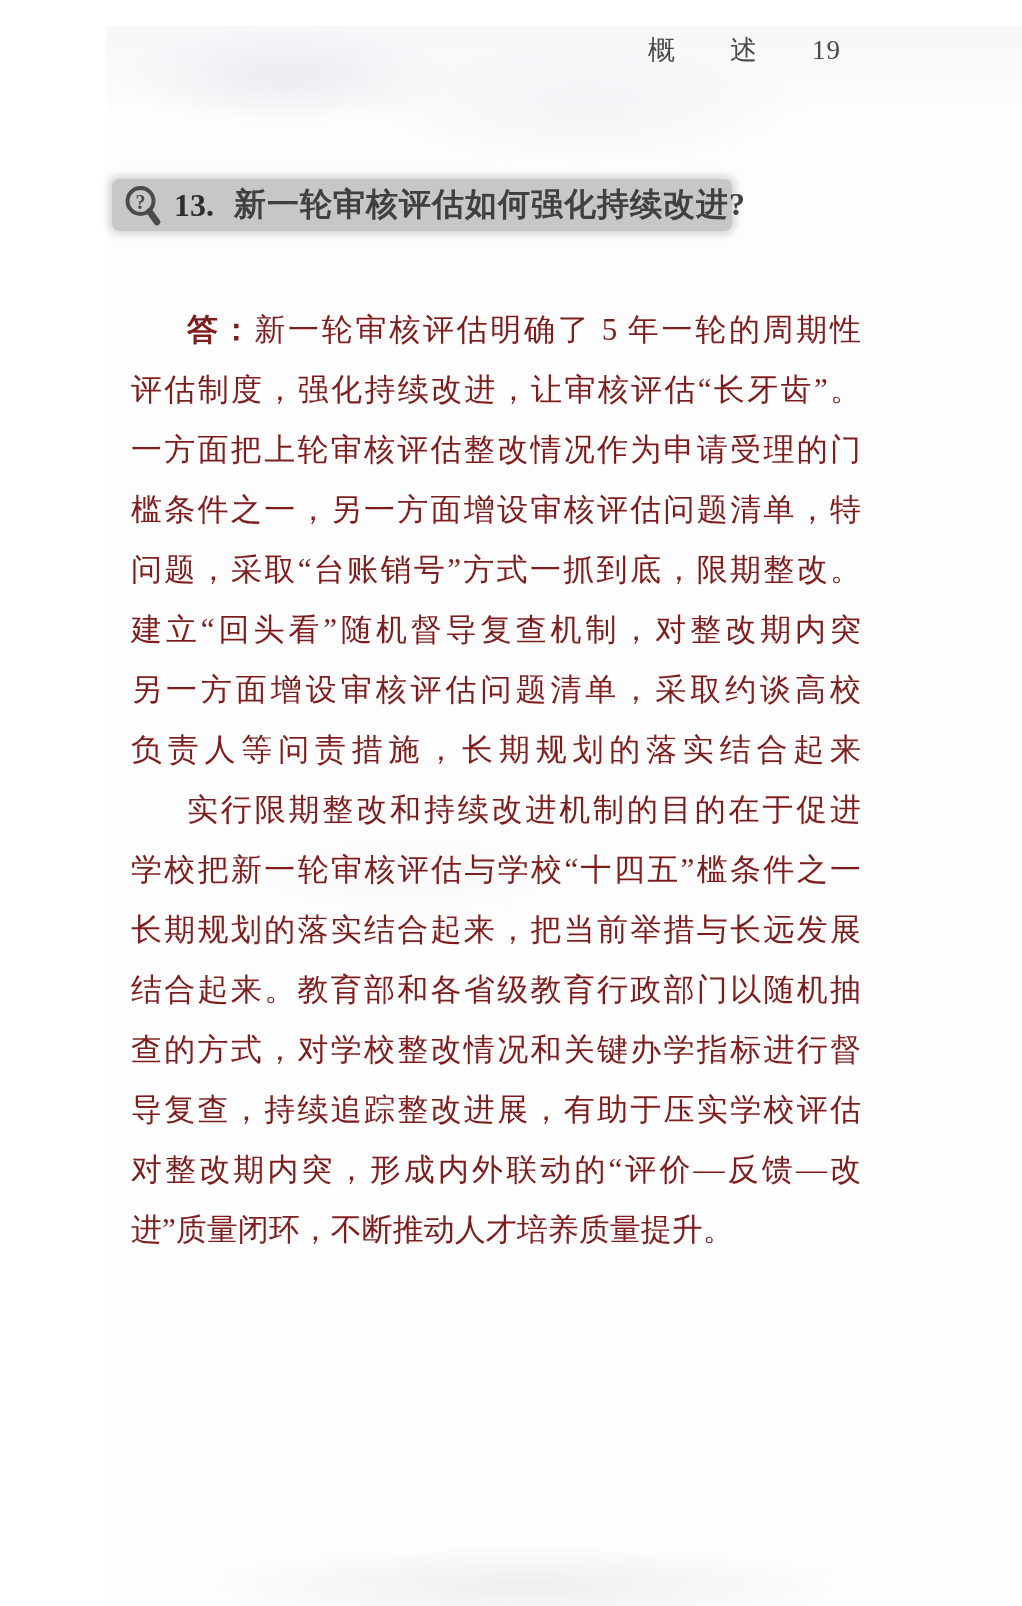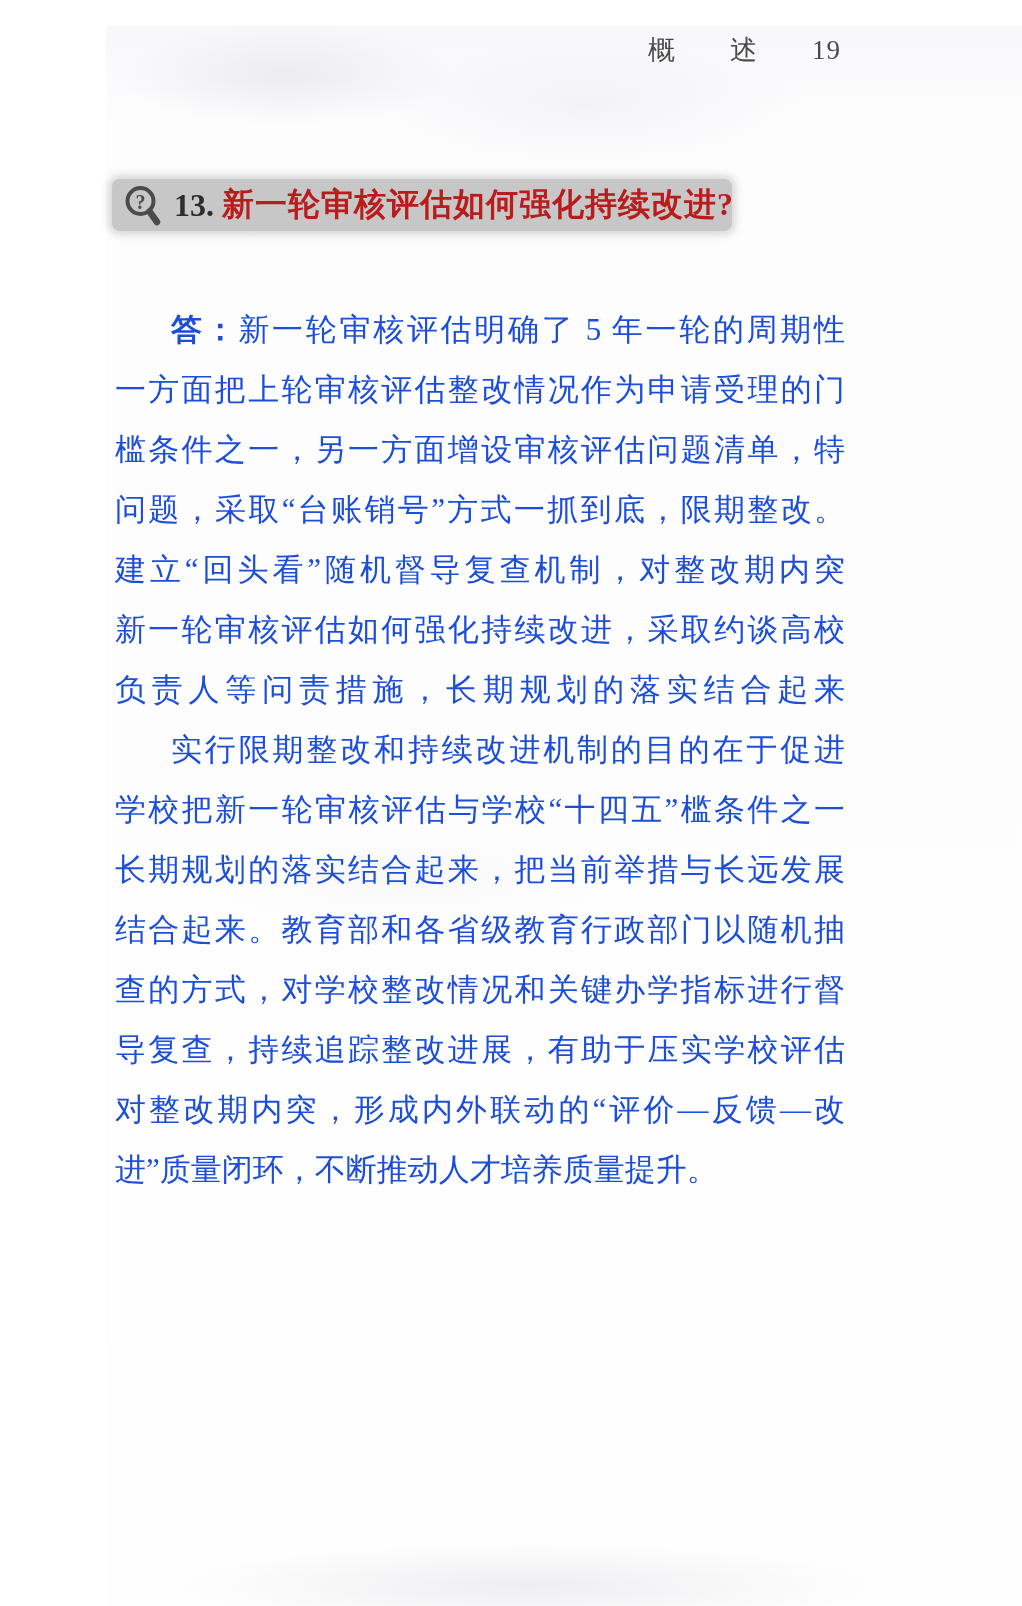--- a/index.html
+++ b/index.html
@@ -60,36 +60,36 @@
     height: 46px;
     margin-right: 8px;
     display: flex;
     align-items: center;
     justify-content: center;
   }
   .question-bar .q-number {
     font-weight: bold;
     font-size: 32px;
     color: #2e2e2e;
-    margin-right: 8px;
+    margin-right: 20px;
     white-space: nowrap;
   }
   .question-bar .q-title {
     font-weight: bold;
     font-size: 32px;
-    color: #b91c1c;
+    color: #404040;
     letter-spacing: 1px;
     white-space: nowrap;
   }
   .body-text {
     position: absolute;
-    left: 115px;
+    left: 131px;
     top: 300px;
     width: 730px;
-    color: #1d4ed8;
+    color: #7f1d1d;
   }
   .line {
     height: 60px;
     line-height: 60px;
     font-size: 31px;
     text-align: justify;
     text-align-last: justify;
     text-justify: inter-character;
     overflow: hidden;
   }
@@ -123,25 +123,26 @@
         <line x1="28.5" y1="28.5" x2="36" y2="39" stroke="#4b4b4b" stroke-width="6.5" stroke-linecap="round"></line>
         <text x="19.5" y="25.5" font-size="20" font-weight="bold" text-anchor="middle" fill="#4b4b4b" font-family="'Liberation Serif', serif">?</text>
       </svg>
     </span>
     <span class="q-number">13.</span>
     <span class="q-title">新一轮审核评估如何强化持续改进?</span>
   </div>
 
   <div class="body-text">
     <div class="line indent"><span class="answer-lead">答：</span><span>新一轮审核评估明确了 5 年一轮的周期性</span></div>
+    <div class="line">评估制度，强化持续改进，让审核评估“长牙齿”。</div>
     <div class="line">一方面把上轮审核评估整改情况作为申请受理的门</div>
     <div class="line">槛条件之一，另一方面增设审核评估问题清单，特</div>
     <div class="line">问题，采取“台账销号”方式一抓到底，限期整改。</div>
     <div class="line">建立“回头看”随机督导复查机制，对整改期内突</div>
-    <div class="line">新一轮审核评估如何强化持续改进，采取约谈高校</div>
+    <div class="line">另一方面增设审核评估问题清单，采取约谈高校</div>
     <div class="line">负责人等问责措施，长期规划的落实结合起来</div>
 
     <div class="line indent">实行限期整改和持续改进机制的目的在于促进</div>
     <div class="line">学校把新一轮审核评估与学校“十四五”槛条件之一</div>
     <div class="line">长期规划的落实结合起来，把当前举措与长远发展</div>
     <div class="line">结合起来。教育部和各省级教育行政部门以随机抽</div>
     <div class="line">查的方式，对学校整改情况和关键办学指标进行督</div>
     <div class="line">导复查，持续追踪整改进展，有助于压实学校评估</div>
     <div class="line">对整改期内突，形成内外联动的“评价—反馈—改</div>
     <div class="line short">进”质量闭环，不断推动人才培养质量提升。</div>

